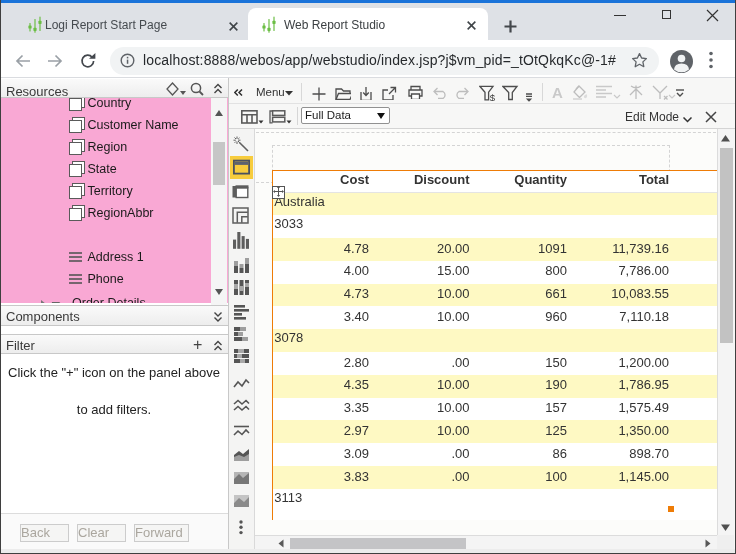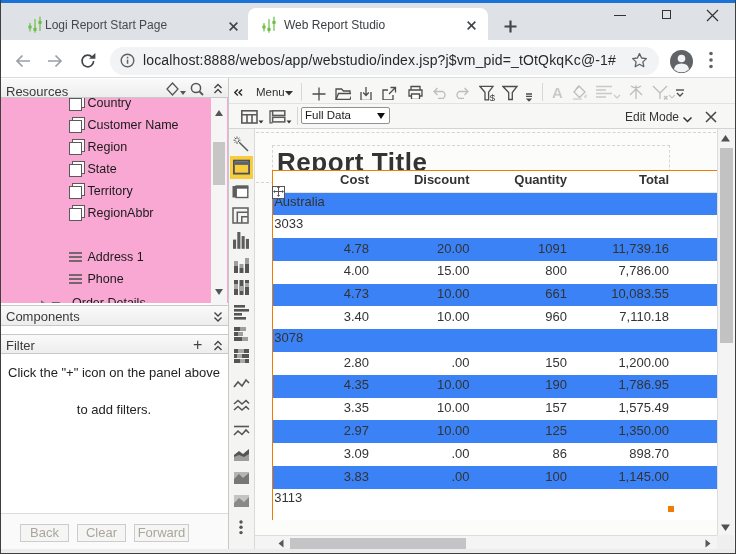--- a/index.html
+++ b/index.html
@@ -36,21 +36,21 @@
 .tlabel{position:absolute;left:87.5px;top:4px;font-size:12.5px;color:#1a1a1a}
 .cbx{position:absolute;left:69px;top:3px;width:15px;height:15px}
 .cbx:before{content:"";position:absolute;left:2.5px;top:0;width:11px;height:11px;border:1.1px solid #5a5a5a;background:#fff}
 .cbx:after{content:"";position:absolute;left:0;top:2.5px;width:11px;height:11px;border:1.1px solid #5a5a5a;background:#fff}
 
 #tsb{left:211px;top:98px;width:16px;height:208px;background:#f5f5f5}
 #tsbthumb{left:213px;top:142px;width:12px;height:43px;background:#c6c6c6}
 #filterbody{left:0;top:354px;width:228px;height:159px;background:#fff}
 .hint{position:absolute;width:228px;text-align:center;font-size:13px;color:#222}
 #btnbar{left:0;top:513px;width:228px;height:36px;background:#fafafa;border-top:1px solid #dcdcdc}
-.pbtn{position:absolute;top:524px;height:18px;background:#f5f5f4;border:1px solid #ccc;font-size:13px;color:#aaa69e;text-align:center;line-height:16px}
+.pbtn{position:absolute;top:524px;height:18px;background:#f5f5f4;border:1px solid #ccc;font-size:13px;color:#aaa69e;text-align:left;line-height:16px}
 
 #pdiv{left:228px;top:78px;width:1px;height:476px;background:#c8c8c8}
 
 #atb1{left:229px;top:78px;width:507px;height:26px;background:#f7f7f6;border-bottom:1px solid #e2e2e2}
 #atb2{left:229px;top:104px;width:507px;height:25px;background:#f7f7f6;border-bottom:1px solid #d4d4d4}
 #menu{left:256px;top:86px;font-size:11.5px;color:#333}
 #fulldata{left:301px;top:106.5px;width:89px;height:17.5px;background:#fff;border:1px solid #919191;border-radius:2px}
 #fulldatatxt{left:305px;top:109px;font-size:11.5px;color:#1a1a1a}
 #editmode{left:625px;top:110px;font-size:12px;color:#333}
 
@@ -60,21 +60,21 @@
 
 #canvas{left:254.5px;top:129px;width:462px;height:406px;background:#fcfcfa}
 .dash{position:absolute;border-top:1px dashed #d4d4d4}
 #titlebox{left:272px;top:144.5px;width:398px;height:37.5px;border:1px dashed #d4d4d4}
 #rtitle{left:277px;top:146.5px;font-size:26px;font-weight:bold;color:#333;letter-spacing:0.55px}
 
 #rtable{left:272px;top:170px;width:447px;height:350px;border-left:1.5px solid #ee7c07;border-right:1.5px solid #ee7c07;border-top:1.5px solid #ee7c07;background:#fff;overflow:hidden}
 #thead{height:21.5px;border-bottom:1px solid #e4e4e4}
 .hc{position:absolute;font-weight:bold;font-size:13px;color:#333;text-align:right}
 .trow{position:relative;height:22.8px;width:100%}
-.alt{background:#3b82f6}
+.alt{background:#fef9c3}
 .gcell{position:absolute;left:1.2px;top:1.2px;font-size:13px;color:#333}
 .c{position:absolute;top:2.6px;font-size:13px;color:#333;text-align:right}
 .c1{left:0;width:96px}.c2{left:96px;width:100.5px}.c3{left:196.5px;width:97.5px}.c4{left:294px;width:102px}
 #movehandle{left:272px;top:185.5px;width:13px;height:13px;background:#fff;border:1.5px solid #555}
 #orangehandle{left:667.5px;top:506px;width:6px;height:6px;background:#ee7c07}
 
 #cvsb{left:717px;top:129px;width:17px;height:406px;background:#f4f4f4;border-left:1px solid #dcdcdc}
 #cvsbthumb{left:719.5px;top:148px;width:13px;height:195px;background:#c2c2c2}
 
 #chsb{left:254.5px;top:535px;width:462.5px;height:15px;background:#f4f4f4;border-top:1px solid #dcdcdc}
@@ -375,21 +375,20 @@
 <svg class="abs" width="12" height="12" style="left:705px;top:111px">
       <path d="M1 1 L11 11 M11 1 L1 11" stroke="#444" stroke-width="1.5" fill="none"></path>
     </svg>
 
 <div class="abs" id="vtoolbar"></div>
 <div class="abs" id="vtbdiv"></div>
 <div class="abs" id="canvas"></div>
 <div class="abs dash" style="left:256px;top:131.5px;width:460px"></div>
 <div class="abs dash" style="left:256px;top:182px;width:460px"></div>
 <div class="abs" id="titlebox"></div>
-<div class="abs" id="rtitle">Report Title</div>
 <div class="abs" id="rtable">
 <div id="thead">
         <span class="hc c1" style="top:0.5px">Cost</span>
         <span class="hc c2" style="top:0.5px">Discount</span>
         <span class="hc c3" style="top:0.5px">Quantity</span>
         <span class="hc c4" style="top:0.5px">Total</span>
       </div>
 <div class="trow alt">
         <div class="gcell">Australia</div>
       </div>

